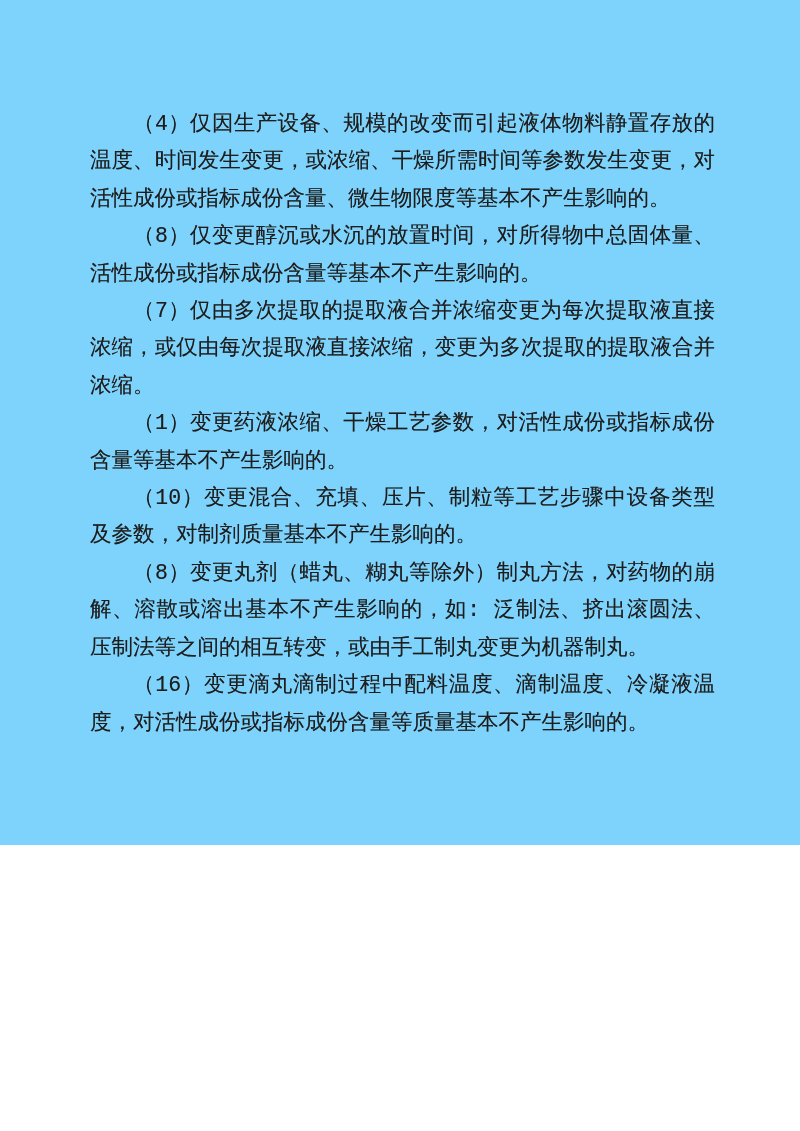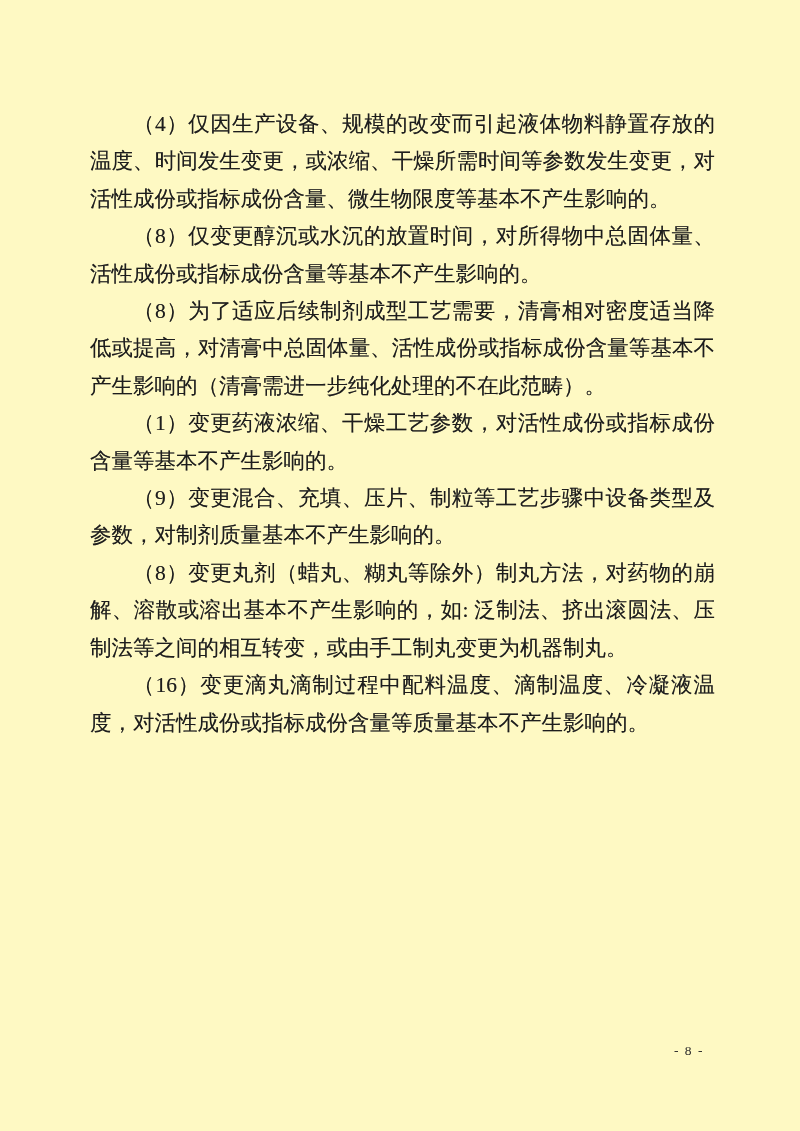--- a/index.html
+++ b/index.html
@@ -3,24 +3,24 @@
 <meta charset="utf-8">
 <style>
   html, body {
     margin: 0;
     padding: 0;
     background: #ffffff;
   }
   .page {
     position: relative;
     width: 800px;
-    height: 1131px;
-    background: #fef9c3;
+    height: 845px;
+    background: #7dd3fc;
     overflow: hidden;
-    font-family: Liberation Serif, serif;
+    font-family: Liberation Mono, monospace;
   }
   .doc-body {
     position: absolute;
     left: 90px;
     top: 106px;
     width: 625px;
     font-size: 21.5px;
     line-height: 37.4px;
     color: #1d1d1d;
     text-align: justify;
@@ -41,20 +41,20 @@
     color: #2a2a2a;
   }
 </style>
 </head>
 <body>
 
 <div class="page">
   <div class="doc-body" id="doc-body">
       <p>（4）仅因生产设备、规模的改变而引起液体物料静置存放的温度、时间发生变更，或浓缩、干燥所需时间等参数发生变更，对活性成份或指标成份含量、微生物限度等基本不产生影响的。</p>
       <p>（8）仅变更醇沉或水沉的放置时间，对所得物中总固体量、活性成份或指标成份含量等基本不产生影响的。</p>
-      <p>（8）为了适应后续制剂成型工艺需要，清膏相对密度适当降低或提高，对清膏中总固体量、活性成份或指标成份含量等基本不产生影响的（清膏需进一步纯化处理的不在此范畴）。</p>
+      <p>（7）仅由多次提取的提取液合并浓缩变更为每次提取液直接浓缩，或仅由每次提取液直接浓缩，变更为多次提取的提取液合并浓缩。</p>
       <p>（1）变更药液浓缩、干燥工艺参数，对活性成份或指标成份含量等基本不产生影响的。</p>
-      <p>（9）变更混合、充填、压片、制粒等工艺步骤中设备类型及参数，对制剂质量基本不产生影响的。</p>
+      <p>（10）变更混合、充填、压片、制粒等工艺步骤中设备类型及参数，对制剂质量基本不产生影响的。</p>
       <p>（8）变更丸剂（蜡丸、糊丸等除外）制丸方法，对药物的崩解、溶散或溶出基本不产生影响的，如: 泛制法、挤出滚圆法、压制法等之间的相互转变，或由手工制丸变更为机器制丸。</p>
       <p>（16）变更滴丸滴制过程中配料温度、滴制温度、冷凝液温度，对活性成份或指标成份含量等质量基本不产生影响的。</p>
     </div>
   <div class="page-number">- 8 -</div>
 </div>
 
 </body></html>

